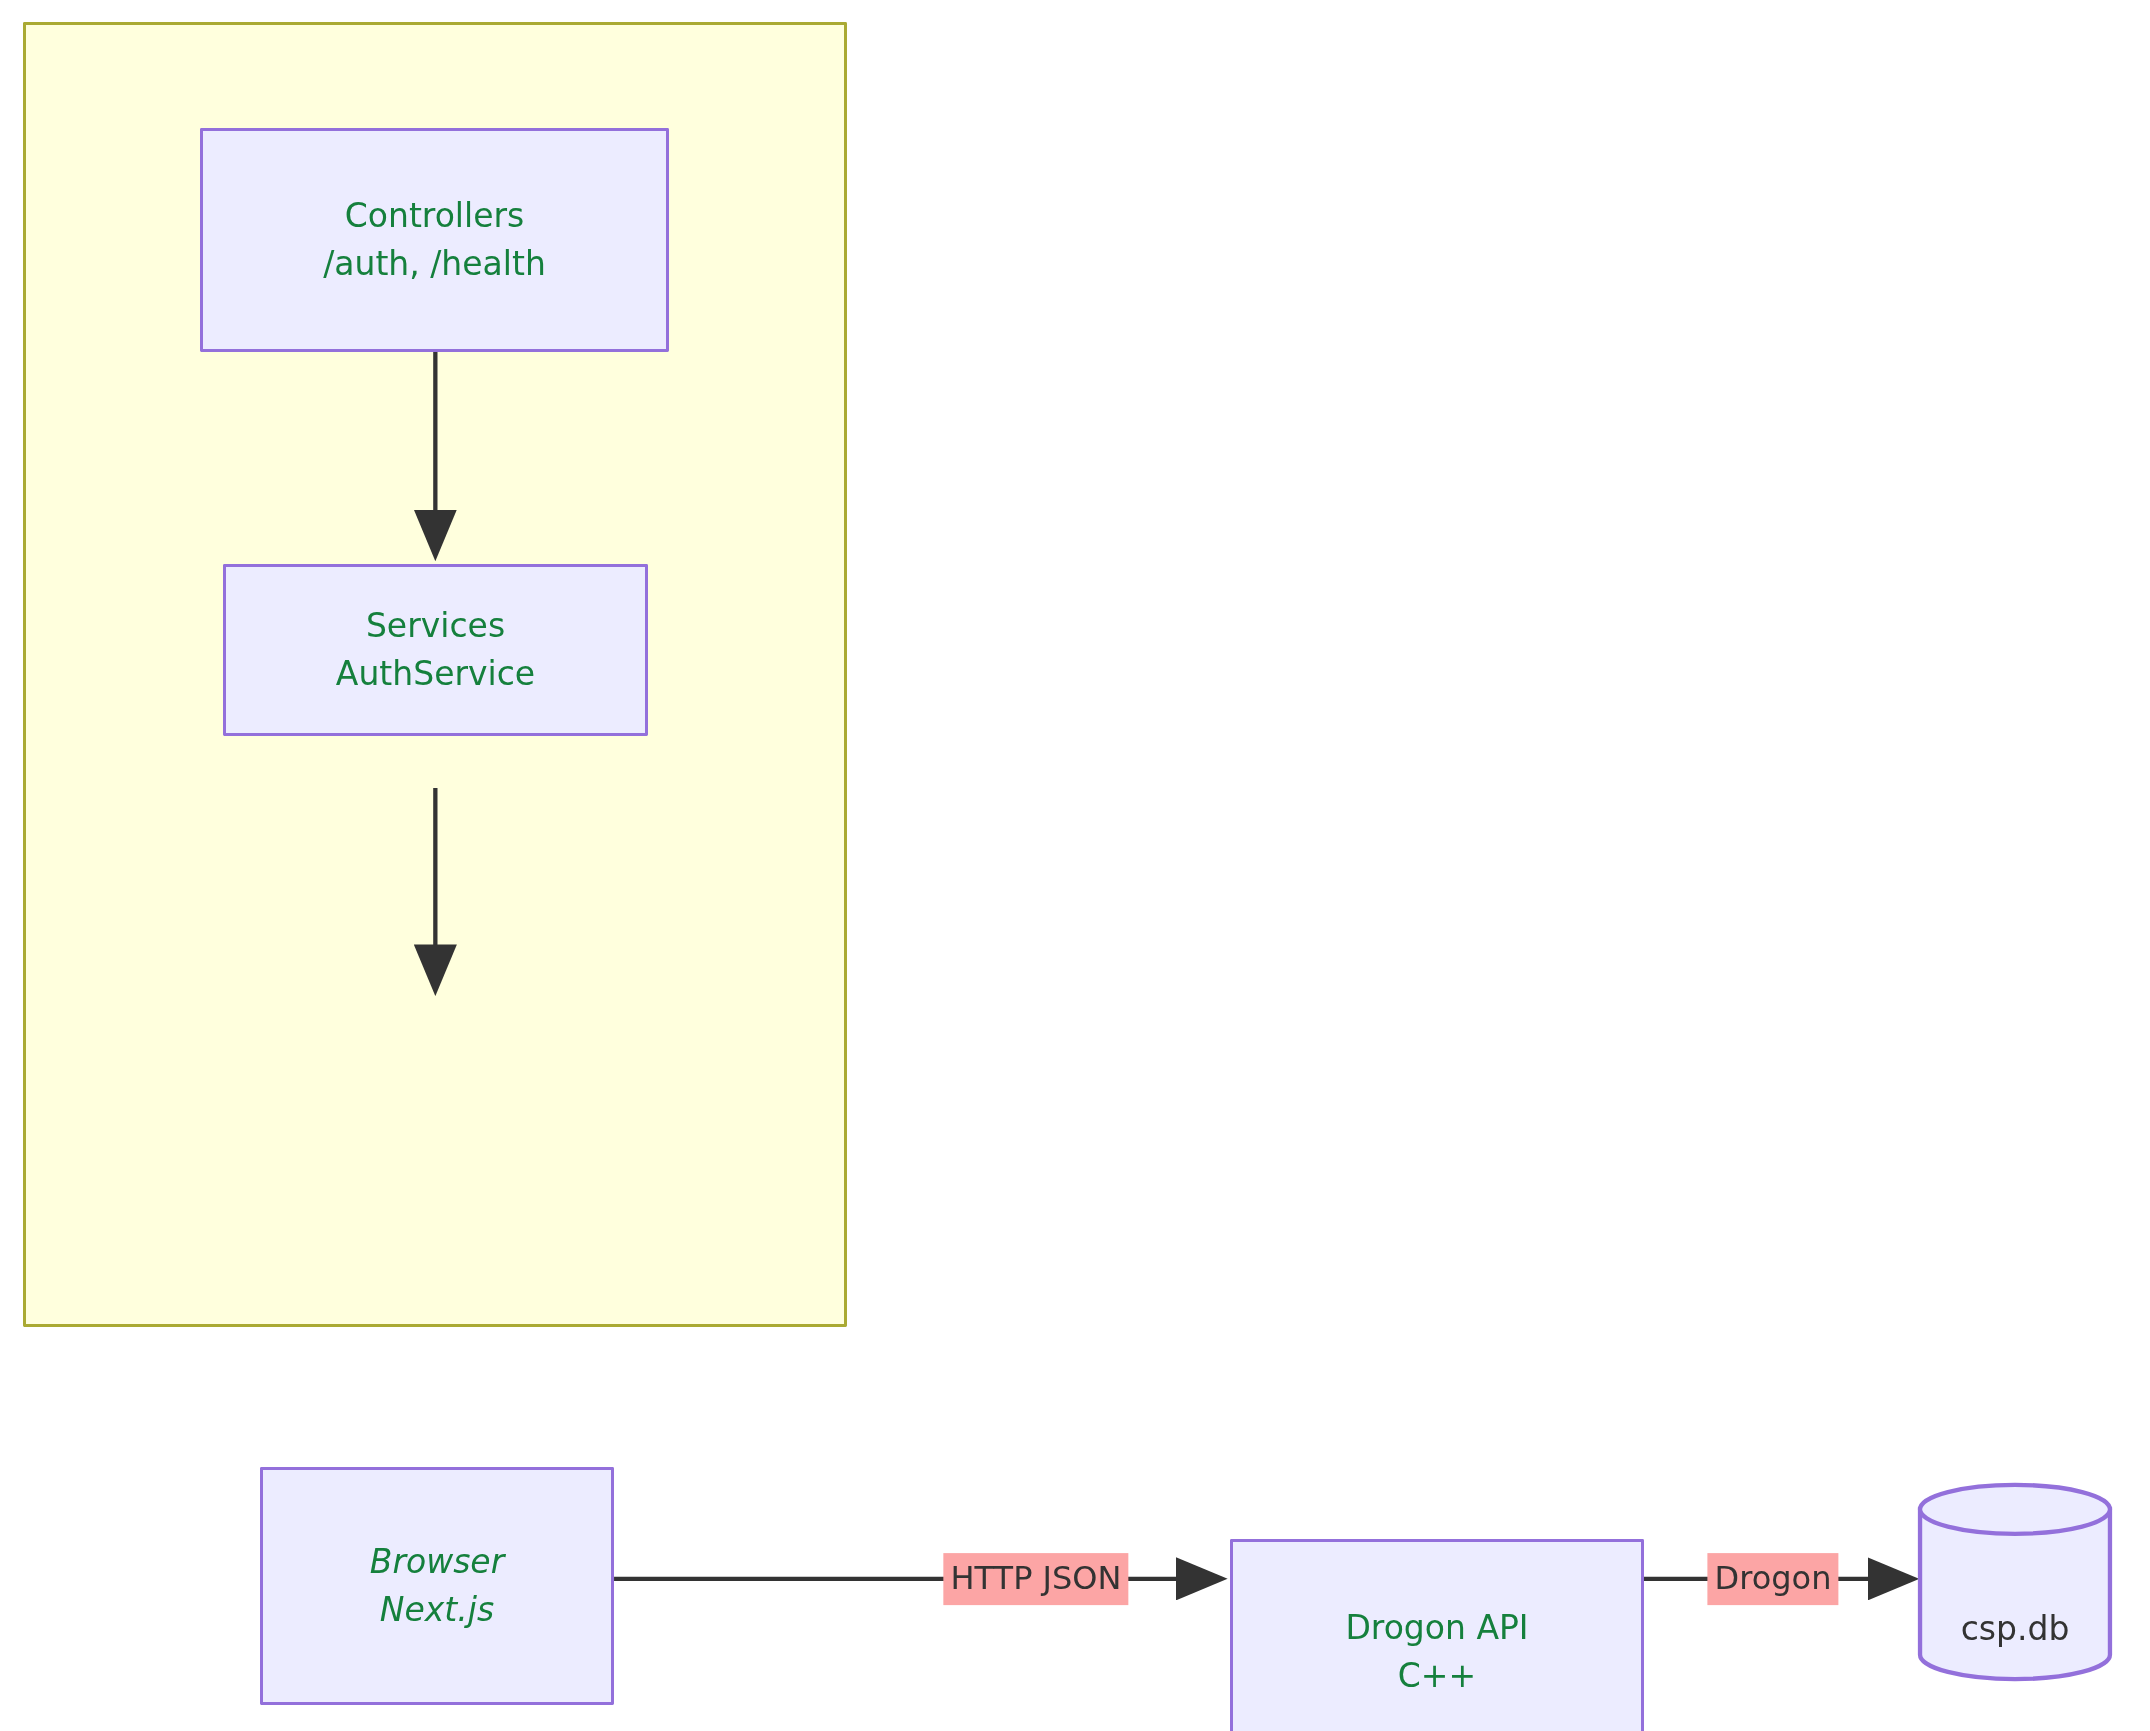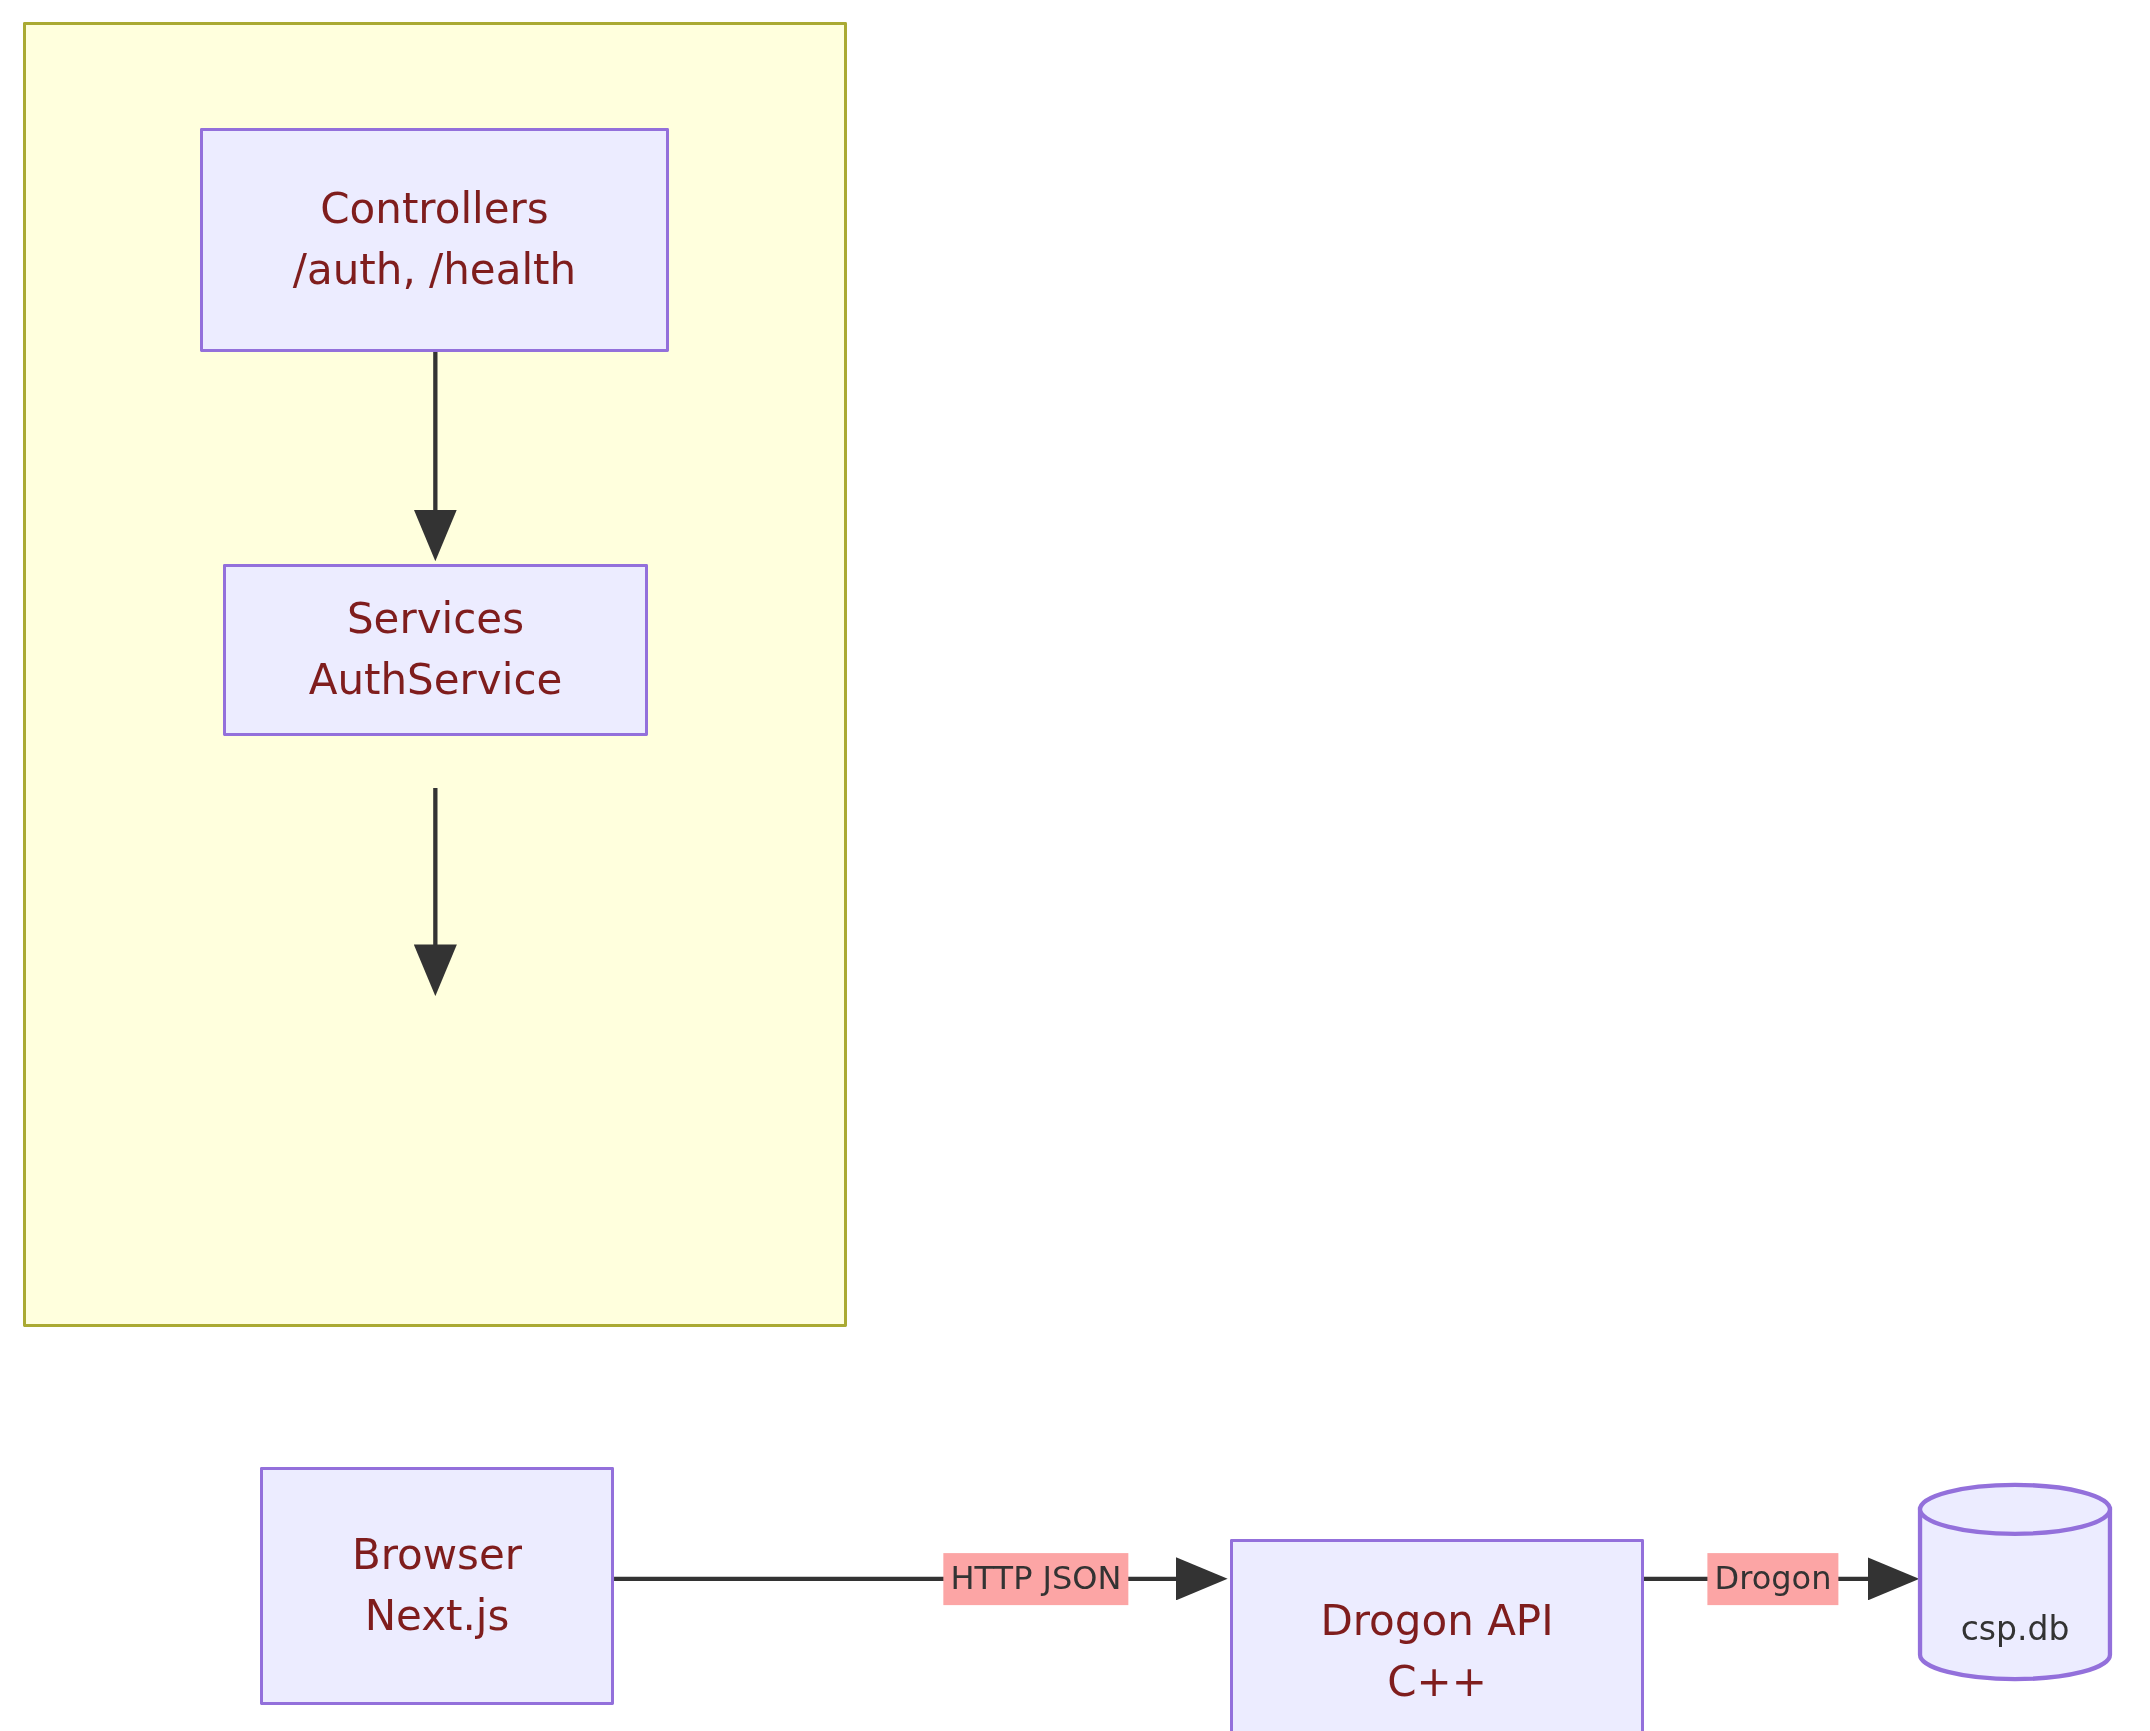--- a/index.html
+++ b/index.html
@@ -47,22 +47,22 @@
   .node-box {
     position: absolute;
     box-sizing: border-box;
     background: #ececff;
     border: 3.6px solid #9370db;
     border-radius: 1.4px;
     display: flex;
     flex-direction: column;
     align-items: center;
     justify-content: center;
-    color: #7f1d1d;
-    font-size: 42px;
+    color: #15803d;
+    font-size: 33px;
     line-height: 1.45;
     text-align: center;
   }
   .node-line { display: block; white-space: nowrap; }
   
   .cyl {
     position: absolute;
   }
   .cyl-label {
     position: absolute;
@@ -124,21 +124,21 @@
     <span class="node-line">Controllers</span>
     <span class="node-line">/auth, /health</span>
   </div>
 
   <div class="node-box" style="left:223px; top:564px; width:425px; height:172px;">
     <span class="node-line">Services</span>
     <span class="node-line">AuthService</span>
   </div>
 
 
-  <div class="node-box" style="left:260px; top:1467px; width:354px; height:238px;">
+  <div class="node-box" style="left:260px; top:1467px; width:354px; height:238px;font-style:italic;">
     <span class="node-line">Browser</span>
     <span class="node-line">Next.js</span>
   </div>
 
   <div class="node-box" style="left:1230px; top:1539px; width:414px; height:225px;">
     <span class="node-line">Drogon API</span>
     <span class="node-line">C++</span>
   </div>
 
   <div class="cyl" style="left:1915px; top:1482px; width:200px; height:200px;">

